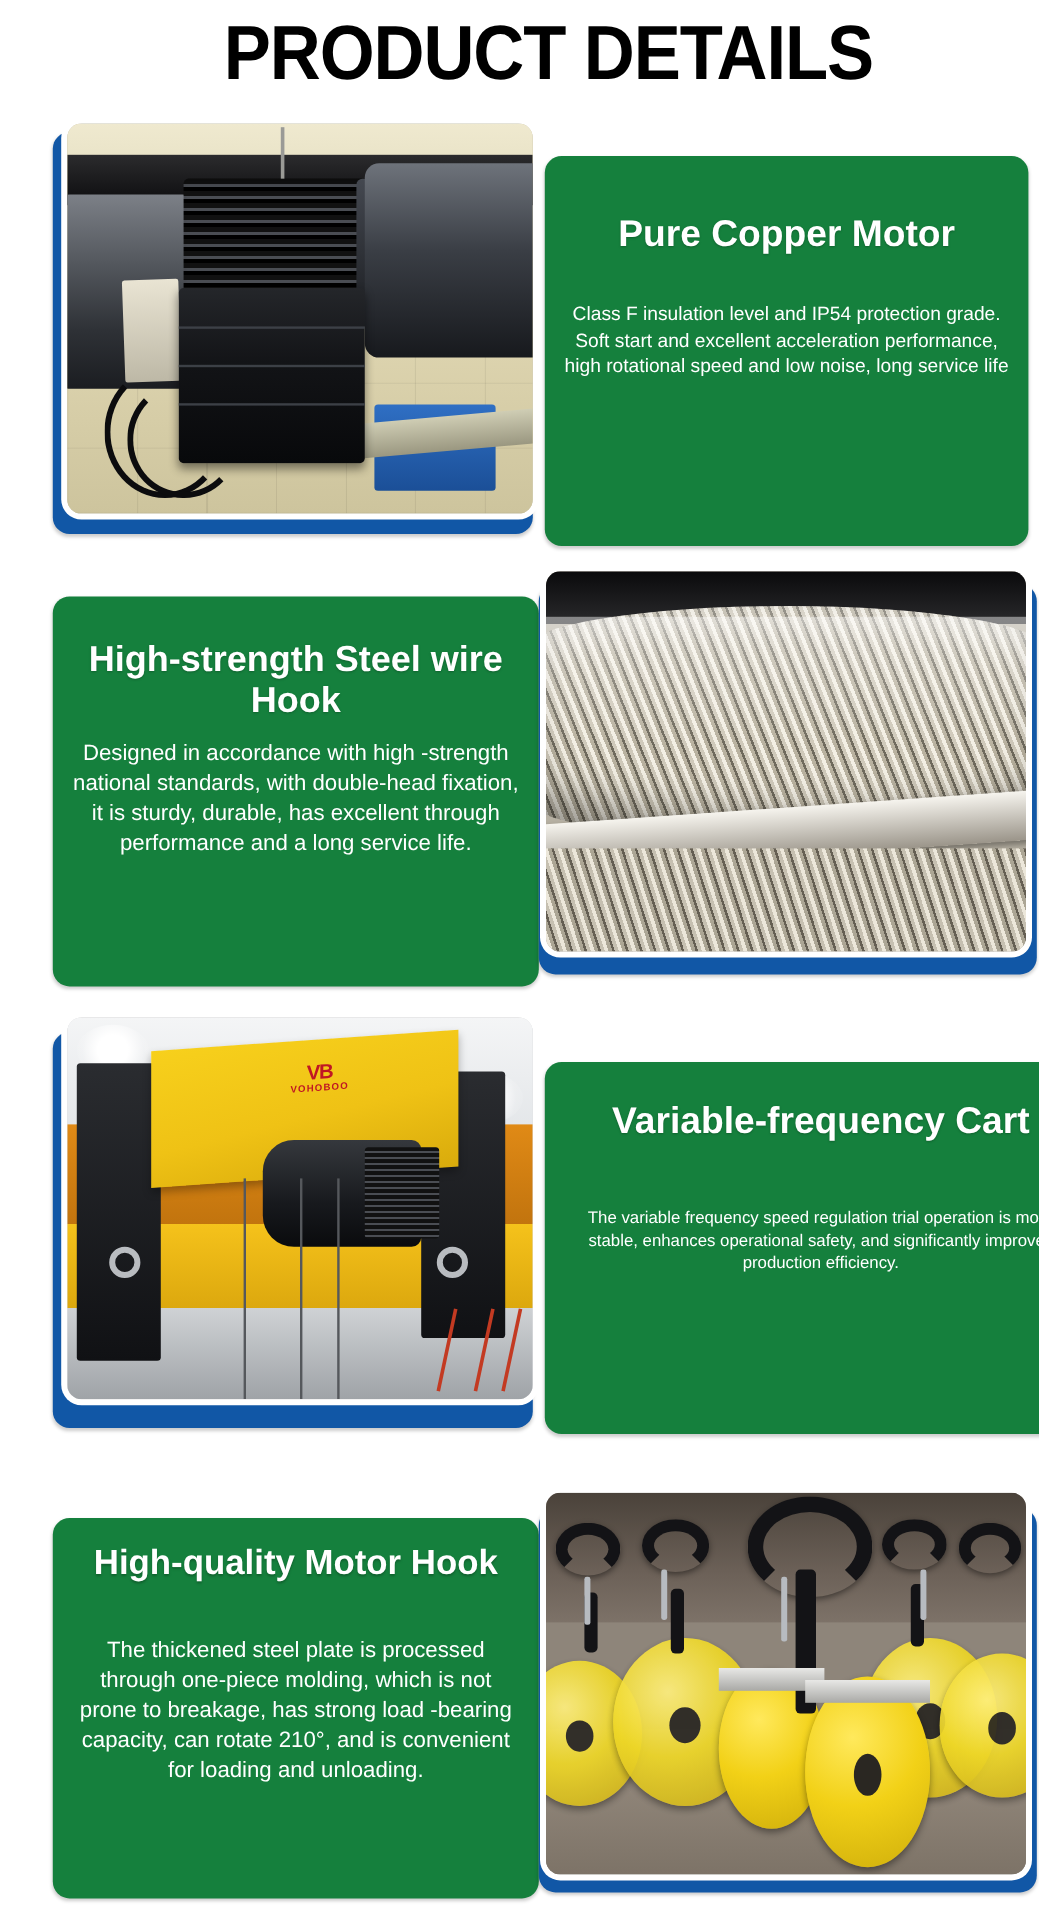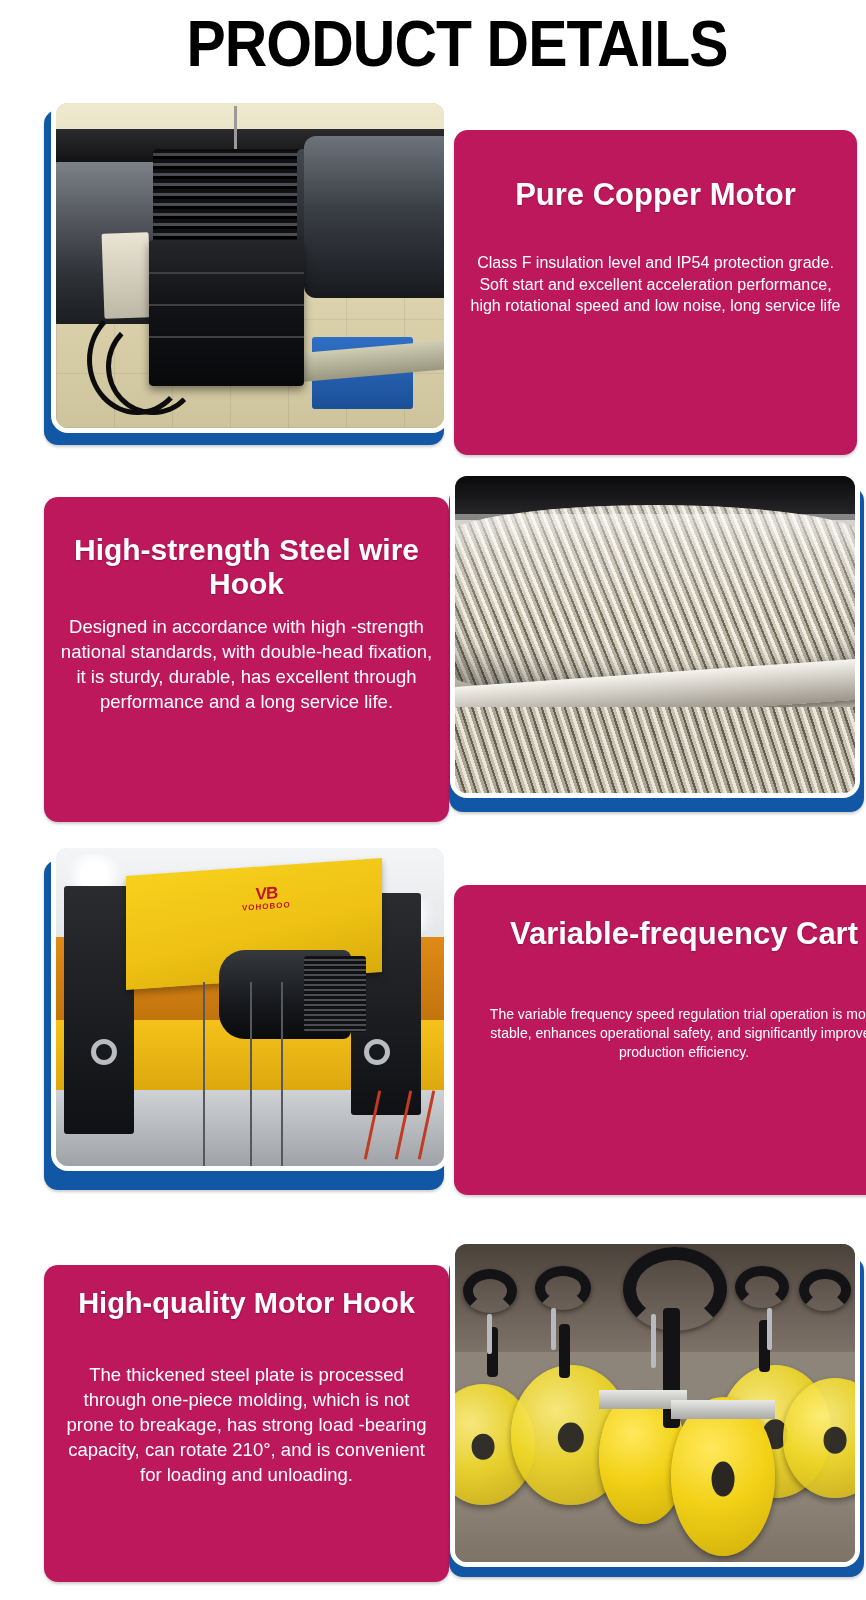--- a/index.html
+++ b/index.html
@@ -36,21 +36,21 @@
     transform: scaleX(0.92);
     transform-origin: center top;
     white-space: nowrap;
   }
 
   
   .card { position: absolute; }
 
   .panel {
     position: absolute;
-    background: #be185d;
+    background: #15803d;
     border-radius: 14px;
     box-shadow: 0 2px 3px rgba(0,0,0,0.20);
   }
 
   .photo-card {
     position: absolute;
     background: #1157a6;
     border-radius: 14px;
     box-shadow: 0 2px 3px rgba(0,0,0,0.20);
   }

